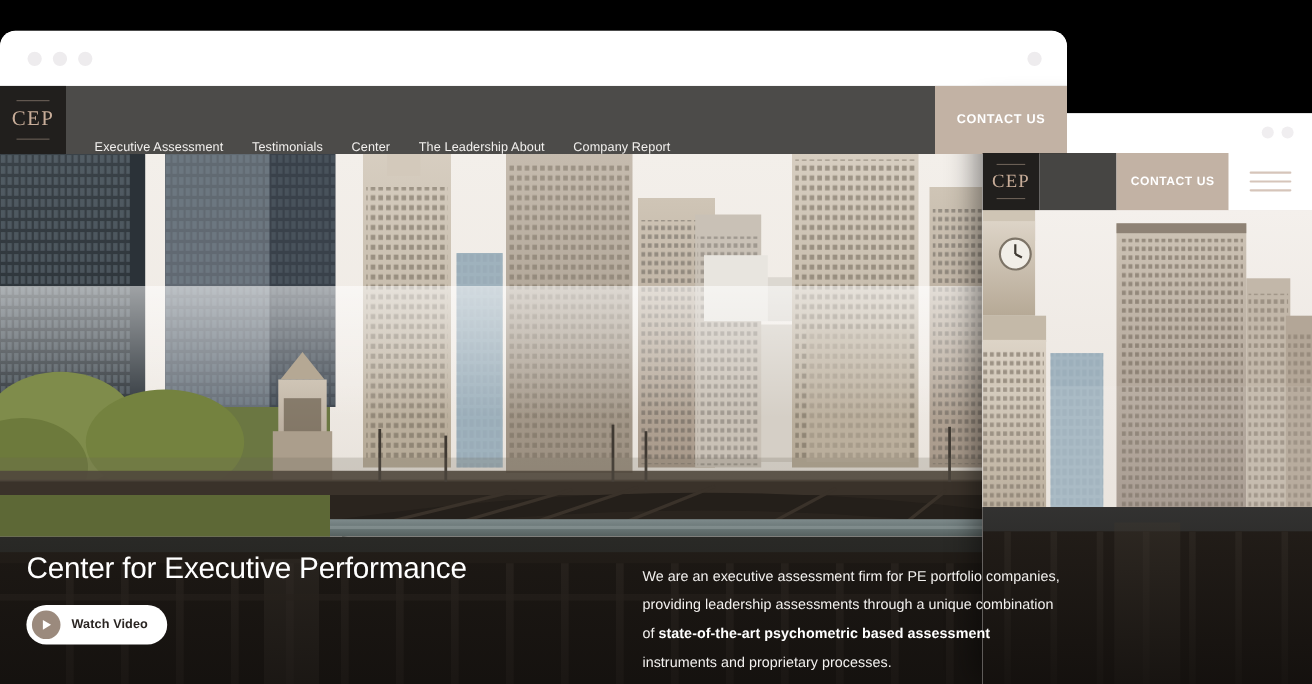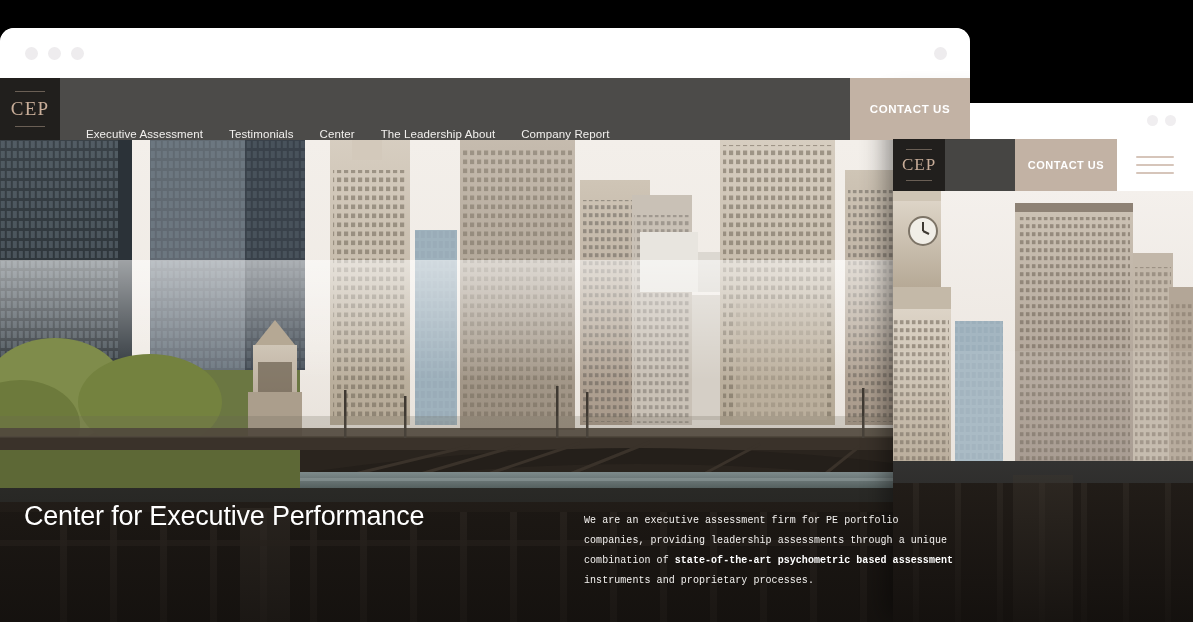--- a/index.html
+++ b/index.html
@@ -114,21 +114,21 @@
     width: 26px; height: 26px; border-radius: 50%; background: #9b8a7d;
     display: flex; align-items: center; justify-content: center; flex: none;
   }
   .play-circle svg { display: block; }
   .watch-label { font-size: 11.5px; font-weight: 700; color: #2a2522; letter-spacing: .1px; }
 
   .hero-right {
     width: 380px; padding-top: 9px; flex: none;
   }
   .hero-right p {
-    color: #f3f1ef; font-size: 10px; line-height: 2.0; letter-spacing: .05px; font-family: Liberation Mono, monospace;
+    color: #f3f1ef; font-size: 13px; line-height: 2.0; letter-spacing: .05px;
   }
   .hero-right b { font-weight: 700; color: #ffffff; }
 
   
   .mobile-window {
     position: absolute; left: 893px; top: 103px;
     width: 300px; height: 519px;
     border-radius: 14px 0 0 0;
     overflow: hidden; background: #fff;
     box-shadow: -6px -4px 26px rgba(0,0,0,.45);
@@ -344,20 +344,28 @@
             </g>
             <rect x="240" y="20" width="50" height="114" fill="#6b6257" opacity=".55"></rect>
             <rect y="52" width="970" height="6" fill="#554b41" opacity=".6"></rect>
           </svg>
         </div>
         <div class="scrim"></div>
 
         <div class="hero-band-inner">
           <div class="hero-left">
             <div class="hero-title">Center for Executive Performance</div>
+            <button class="watch-btn">
+              <span class="play-circle">
+                <svg width="9" height="10" viewBox="0 0 9 10" aria-hidden="true">
+                  <polygon points="1,0.6 8.4,5 1,9.4" fill="#ffffff"></polygon>
+                </svg>
+              </span>
+              <span class="watch-label">Watch Video</span>
+            </button>
           </div>
 
           <div class="hero-right">
             <p><span>We are an executive assessment firm for PE portfolio companies, providing leadership assessments through a unique combination of </span><b>state-of-the-art psychometric based assessment</b><span> instruments and proprietary processes.</span></p>
           </div>
         </div>
       </div>
 
       <div class="nav">
         <div class="nav-bg"></div>

